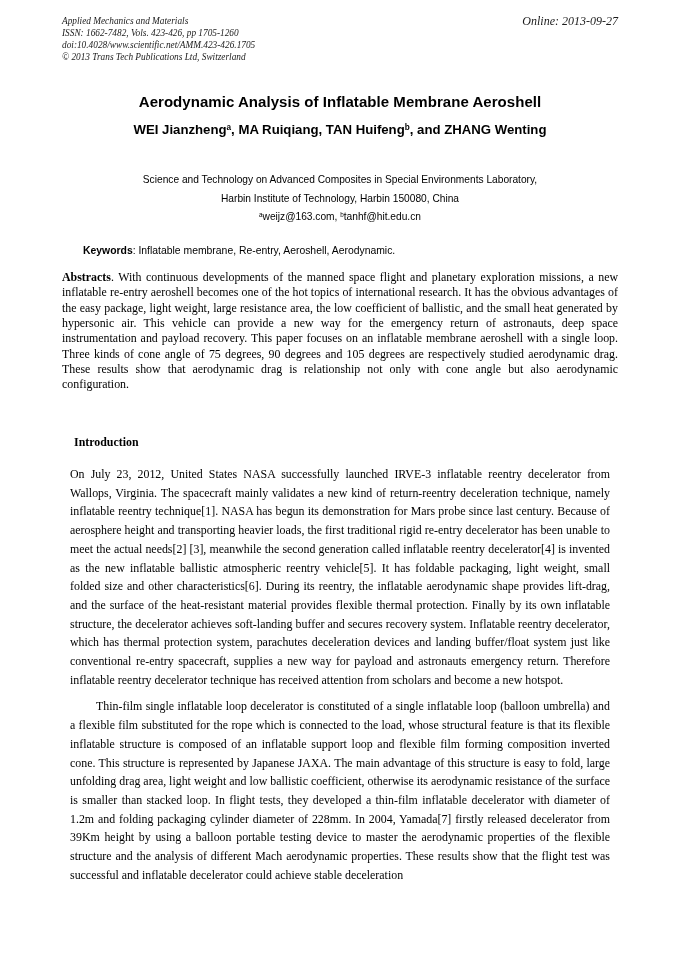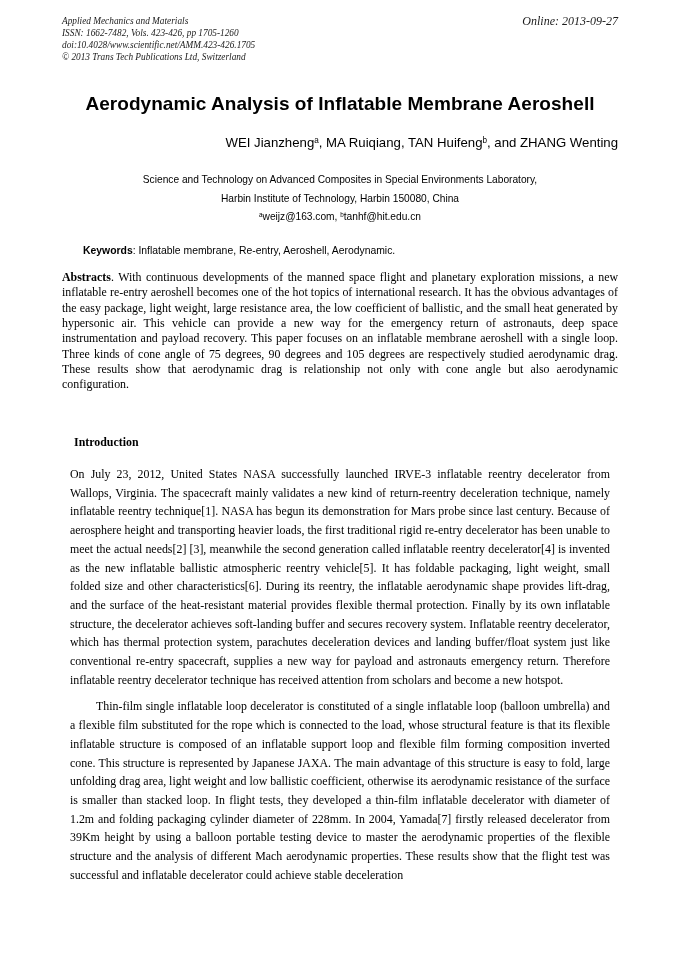--- a/index.html
+++ b/index.html
@@ -43,34 +43,34 @@
 
   
   .paper-title {
     position: absolute;
     left: 62px;
     top: 93px;
     width: 556px;
     text-align: center;
     font-family: "Liberation Sans", sans-serif;
     font-weight: bold;
-    font-size: 19px;
+    font-size: 15px;
     letter-spacing: 0.05px;
   }
 
   
   .authors {
     position: absolute;
     left: 62px;
-    top: 135px;
-    width: 556px;
-    text-align: right;
+    top: 122px;
+    width: 556px;
+    text-align: center;
     font-family: "Liberation Sans", sans-serif;
     font-size: 13.2px;
-    font-weight: normal;
+    font-weight: bold;
   }
   .authors sup,
   .affil-emails sup {
     font-size: 0.62em;
     vertical-align: 0.52em;
     line-height: 0;
   }
 
   
   .affiliation {

